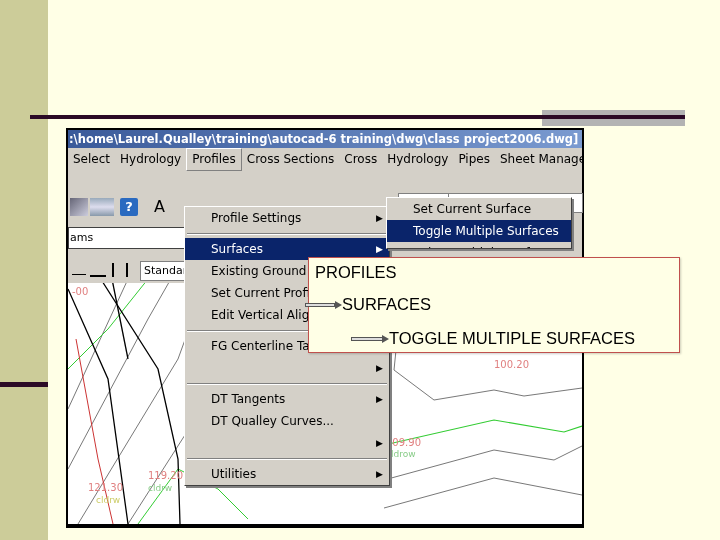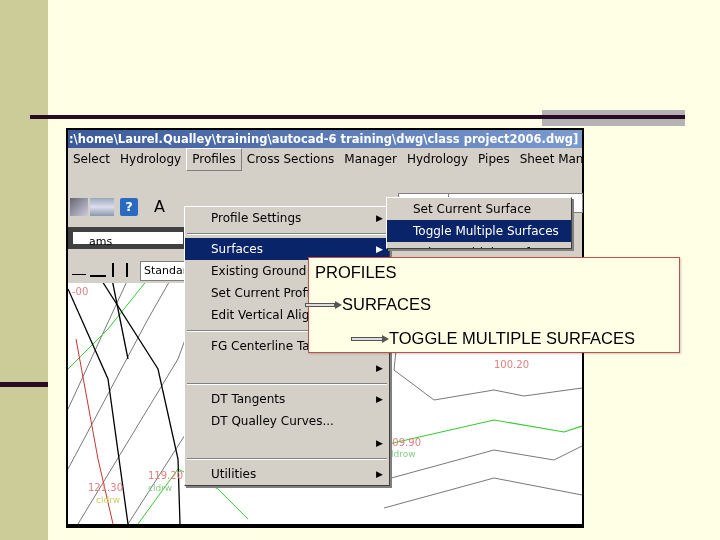--- a/index.html
+++ b/index.html
@@ -12,21 +12,21 @@
 
   .shot { position: absolute; left: 66px; top: 128px; width: 518px; height: 400px; background: #000; overflow: hidden; }
   .titlebar { position: absolute; left: 2px; top: 2px; width: 514px; height: 18px; background: linear-gradient(90deg,#3a5a9a,#7a9ad0); color: #fff; font-family: "DejaVu Sans", sans-serif; font-weight: bold; font-size: 11.5px; line-height: 18px; padding-left: 1px; white-space: nowrap; overflow: hidden; }
   .menubar { position: absolute; left: 2px; top: 20px; width: 514px; height: 23px; background: #d4d0c8; font-size: 12px; line-height: 23px; white-space: nowrap; }
   .menubar span { display: inline-block; padding: 0 5px; color: #000; }
   .menubar span.open { border: 1px solid #fff; border-right-color: #808080; border-bottom-color: #808080; line-height: 21px; }
   .toolbar-area { position: absolute; left: 2px; top: 43px; width: 514px; height: 88px; background: #d4d0c8; }
   .tb-row1 { position: absolute; left: 0; top: 22px; height: 28px; width: 120px; }
   .tb-icon { position: absolute; width: 18px; height: 18px; top: 5px; }
   .help-icon { background: #2a6ac0; color: #fff; font-weight: bold; font-size: 13px; text-align: center; line-height: 18px; border-radius: 2px; }
-  .field-row { position: absolute; left: 0; top: 56px; width: 120px; height: 22px; background: #fff; border: 5px solid #404040; font-size: 11px; line-height: 20px; padding-left: 16px; }
+  .field-row { position: absolute; left: 0; top: 56px; width: 120px; height: 22px; background: #fff; border: 1px solid #404040; font-size: 11px; line-height: 20px; padding-left: 1px; }
   .drawing { position: absolute; left: 2px; top: 131px; width: 514px; height: 265px; background: #fff; }
   .dwg-svg { position: absolute; left: 0; top: 0; }
   .tb-row3 { position: absolute; left: 2px; top: 131px; width: 120px; height: 24px; background: #d4d0c8; }
   .standard-box { position: absolute; left: 72px; top: 2px; width: 48px; height: 20px; background: #fff; border: 1px solid #808080; font-size: 11px; line-height: 18px; padding-left: 3px; overflow: hidden; white-space: nowrap; }
 
   .menu { position: absolute; background: #d4d0c8; border: 1px solid #fff; border-right-color: #404040; border-bottom-color: #404040; box-shadow: 2px 2px 0 #808080; font-size: 12px; }
   .menu-item { position: relative; height: 22px; line-height: 22px; padding-left: 26px; color: #000; white-space: nowrap; }
   .menu-item.hl { background: #0a246a; color: #fff; }
   .menu-item .arrow { position: absolute; right: 6px; top: 0; font-size: 9px; }
   .menu-sep { height: 9px; position: relative; }
@@ -45,21 +45,21 @@
 <body>
 
 <div class="left-bar"></div>
 <div class="left-bar-line"></div>
 <div class="top-rule-gray"></div>
 <div class="top-rule"></div>
 
 <div class="shot">
   <div class="titlebar">:\home\Laurel.Qualley\training\autocad-6 training\dwg\class project2006.dwg]</div>
   <div class="menubar">
-    <span>Select</span><span>Hydrology</span><span class="open">Profiles</span><span>Cross Sections</span><span>Manager</span><span>Hydrology</span><span>Pipes</span><span>Sheet Manager</span>
+    <span>Select</span><span>Hydrology</span><span class="open">Profiles</span><span>Cross Sections</span><span>Cross</span><span>Hydrology</span><span>Pipes</span><span>Sheet Manager</span>
   </div>
   <div class="toolbar-area">
     <div class="tb-row1">
       <div class="tb-icon" style="left:2px;background:linear-gradient(135deg,#667,#ccd);"></div>
       <div class="tb-icon" style="left:22px;width:24px;background:linear-gradient(180deg,#9ab,#dde,#89a);"></div>
       <div class="tb-icon help-icon" style="left:52px;">?</div>
       <div class="tb-icon" style="left:86px;font-size:16px;line-height:18px;">A</div>
     </div>
     <div class="field-row">ams</div>
     <div style="position:absolute;left:330px;top:22px;width:90px;height:20px;background:#fff;border:1px solid #808080;"></div>

